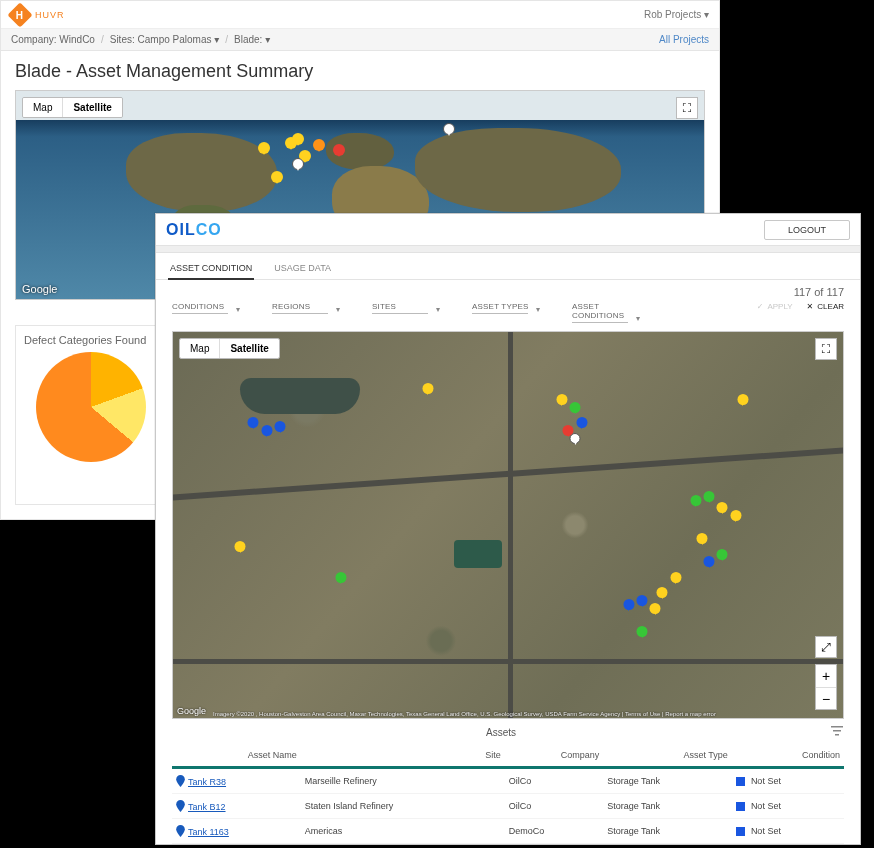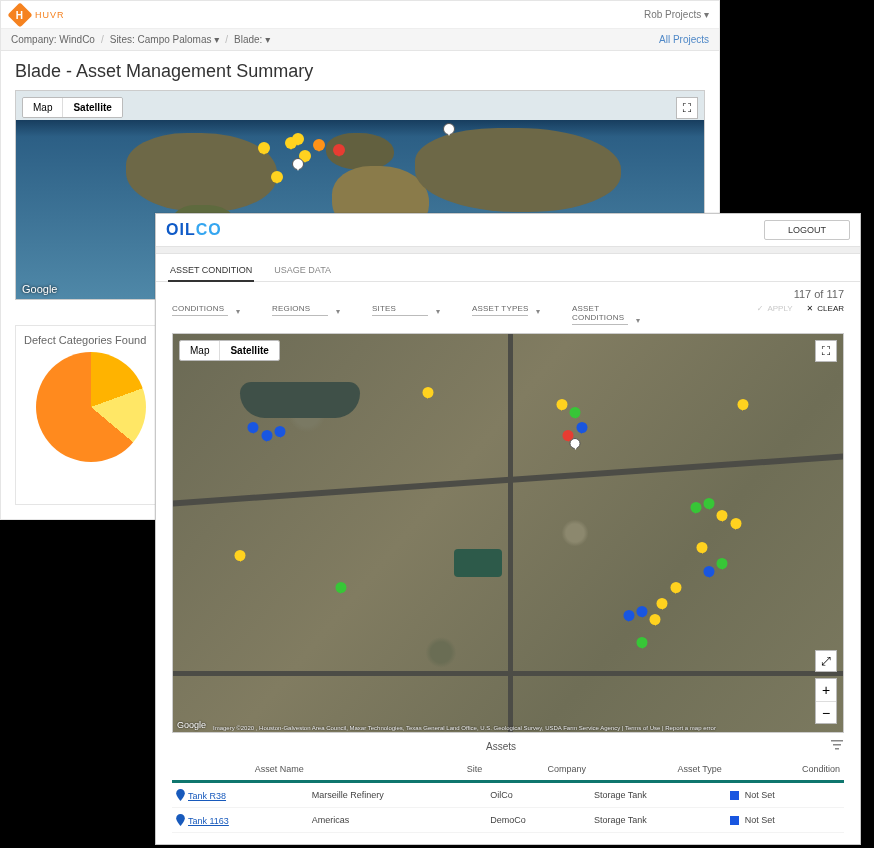--- a/index.html
+++ b/index.html
@@ -359,20 +359,33 @@
           <td>OilCo</td>
           <td>Storage Tank</td>
           <td>
             <span class="cond"><i class="sq" style="background:#1956e0"></i>Not Set</span>
           </td>
         </tr>
         <tr>
           <td>
             <span class="aname"><svg viewBox="0 0 10 14">
                 <path d="M5 0C2.2 0 0 2.2 0 5c0 3.5 5 9 5 9s5-5.5 5-9C10 2.2 7.8 0 5 0z" fill="#185abc"></path>
+              </svg>Tank B12</span>
+          </td>
+          <td>Staten Island Refinery</td>
+          <td>OilCo</td>
+          <td>Storage Tank</td>
+          <td>
+            <span class="cond"><i class="sq" style="background:#1956e0"></i>Not Set</span>
+          </td>
+        </tr>
+        <tr>
+          <td>
+            <span class="aname"><svg viewBox="0 0 10 14">
+                <path d="M5 0C2.2 0 0 2.2 0 5c0 3.5 5 9 5 9s5-5.5 5-9C10 2.2 7.8 0 5 0z" fill="#185abc"></path>
               </svg>Tank 1163</span>
           </td>
           <td>Americas</td>
           <td>DemoCo</td>
           <td>Storage Tank</td>
           <td>
             <span class="cond"><i class="sq" style="background:#1956e0"></i>Not Set</span>
           </td>
         </tr>
       </tbody>

